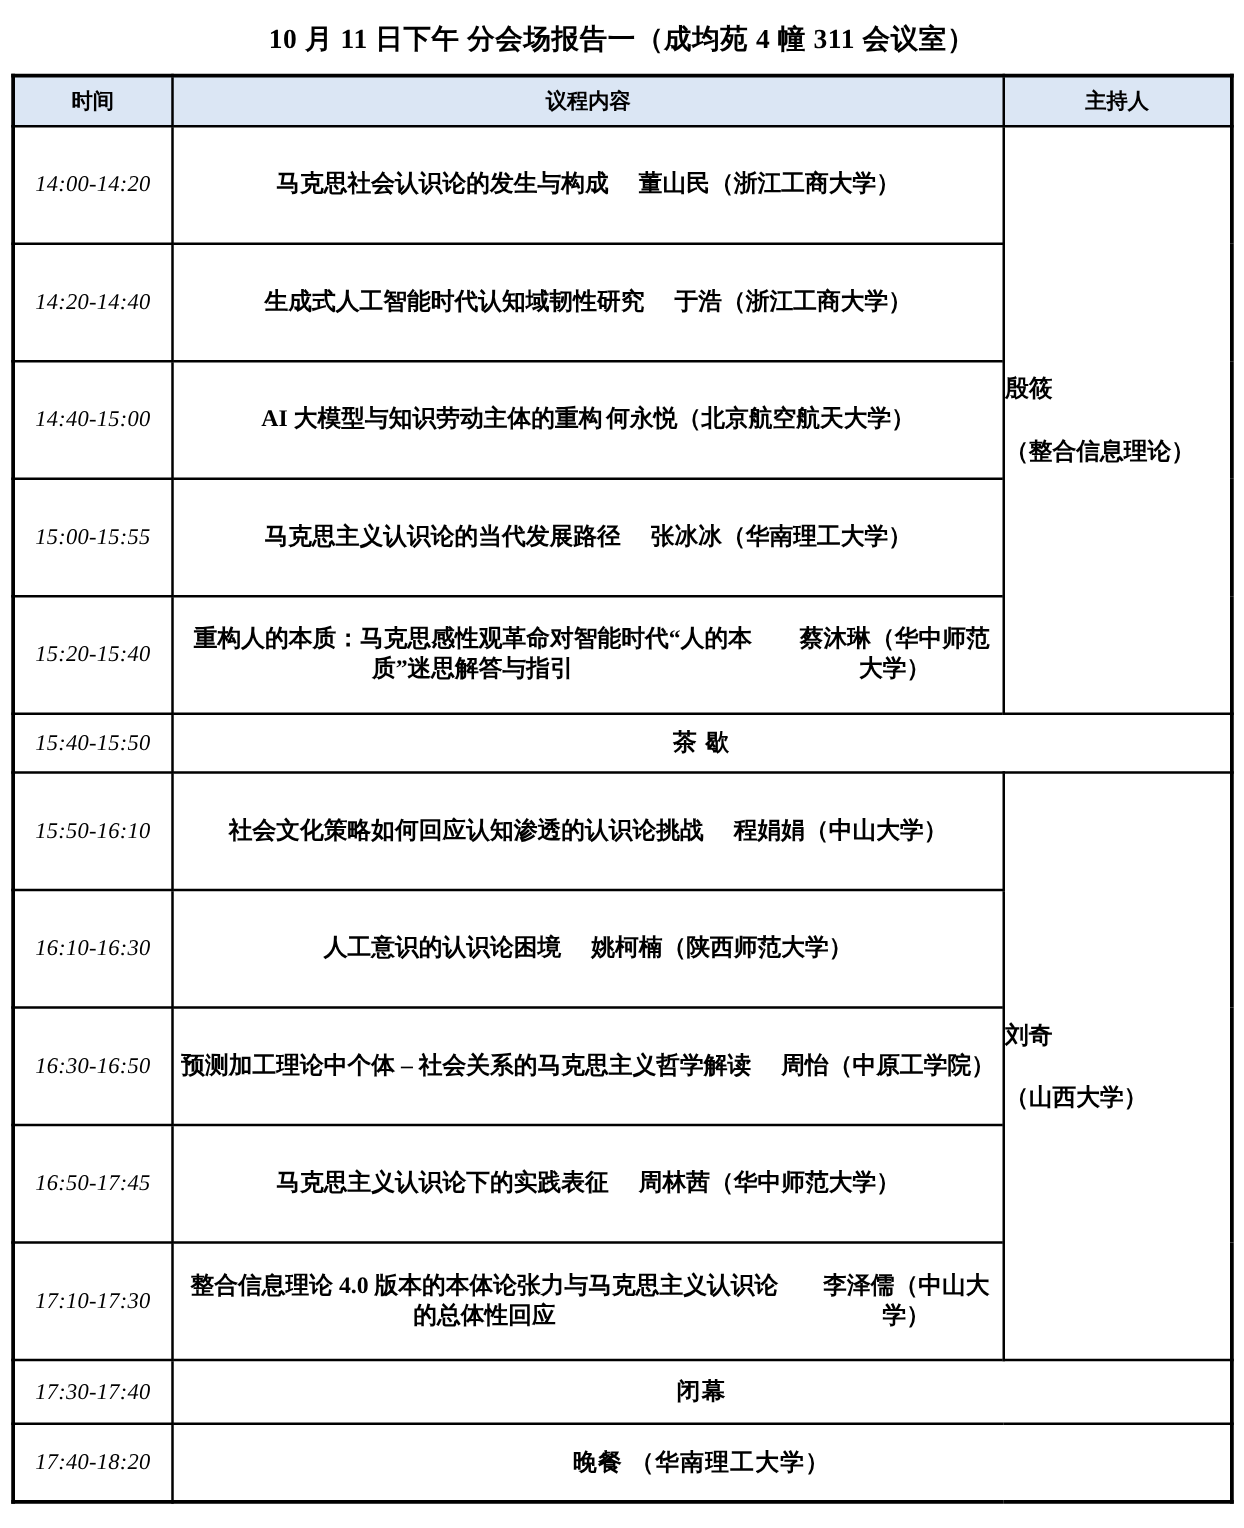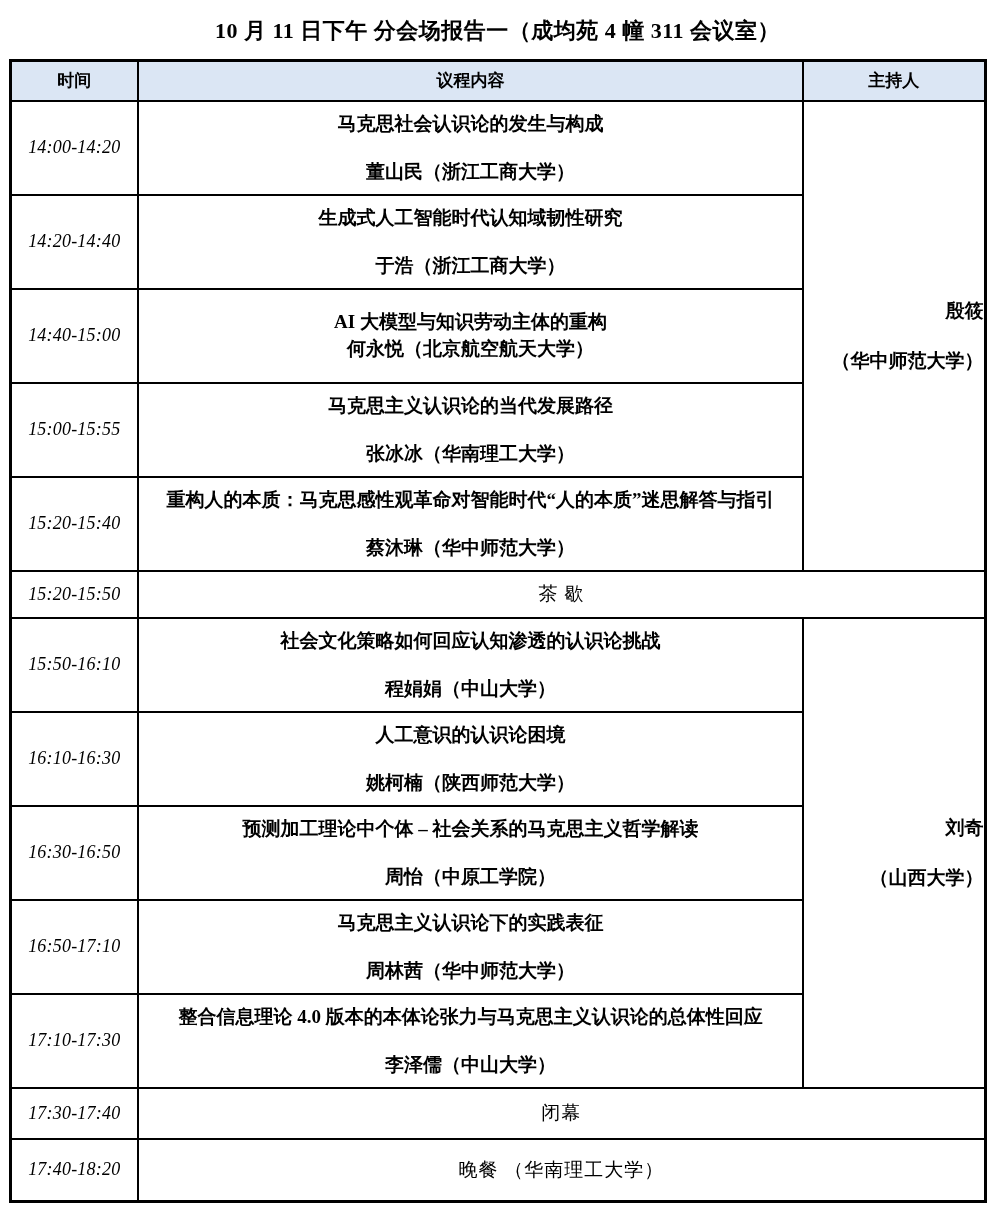--- a/index.html
+++ b/index.html
@@ -46,42 +46,42 @@
   tr.r-close  { height: 51px; }
   tr.r-dinner { height: 63px; }
   .time-cell {
     font-size: 18px;
     font-weight: normal;
     letter-spacing: 0.2px;
     font-style: italic;
   }
   .talk-lines {
     display: flex;
-    flex-direction: column;
+    flex-direction: row;
     justify-content: center;
     align-items: center;
     gap: 24px;
     font-size: 19px;
     font-weight: bold;
     line-height: 1.25;
     padding: 2px 6px;
   }
   .talk-lines.tight { gap: 3px; }
   .host-lines {
     display: flex;
     flex-direction: column;
     justify-content: center;
-    align-items: flex-end;
+    align-items: flex-start;
     gap: 24px;
     font-size: 19px;
     font-weight: bold;
   }
   .merged-label {
     font-size: 19px;
-    font-weight: normal;
+    font-weight: bold;
     letter-spacing: 1px;
   }
 </style>
 </head>
 <body>
 
 <div class="page">
   <h1 class="doc-title">10 月 11 日下午 分会场报告一（成均苑 4 幢 311 会议室）</h1>
 
   <table class="schedule">
@@ -103,21 +103,21 @@
         <td class="time-cell">14:00-14:20</td>
         <td>
           <div class="talk-lines">
             <span>马克思社会认识论的发生与构成</span>
             <span>董山民（浙江工商大学）</span>
           </div>
         </td>
         <td rowspan="5">
           <div class="host-lines">
             <span>殷筱</span>
-            <span>（华中师范大学）</span>
+            <span>（整合信息理论）</span>
           </div>
         </td>
       </tr>
 
       <tr class="r-talk">
         <td class="time-cell">14:20-14:40</td>
         <td>
           <div class="talk-lines">
             <span>生成式人工智能时代认知域韧性研究</span>
             <span>于浩（浙江工商大学）</span>
@@ -149,21 +149,21 @@
         <td class="time-cell">15:20-15:40</td>
         <td>
           <div class="talk-lines">
             <span>重构人的本质：马克思感性观革命对智能时代“人的本质”迷思解答与指引</span>
             <span>蔡沐琳（华中师范大学）</span>
           </div>
         </td>
       </tr>
 
       <tr class="r-tea">
-        <td class="time-cell">15:20-15:50</td>
+        <td class="time-cell">15:40-15:50</td>
         <td colspan="2" class="merged-label">茶 歇</td>
       </tr>
 
       <tr class="r-talk">
         <td class="time-cell">15:50-16:10</td>
         <td>
           <div class="talk-lines">
             <span>社会文化策略如何回应认知渗透的认识论挑战</span>
             <span>程娟娟（中山大学）</span>
           </div>
@@ -190,21 +190,21 @@
         <td class="time-cell">16:30-16:50</td>
         <td>
           <div class="talk-lines">
             <span>预测加工理论中个体 – 社会关系的马克思主义哲学解读</span>
             <span>周怡（中原工学院）</span>
           </div>
         </td>
       </tr>
 
       <tr class="r-talk">
-        <td class="time-cell">16:50-17:10</td>
+        <td class="time-cell">16:50-17:45</td>
         <td>
           <div class="talk-lines">
             <span>马克思主义认识论下的实践表征</span>
             <span>周林茜（华中师范大学）</span>
           </div>
         </td>
       </tr>
 
       <tr class="r-talk">
         <td class="time-cell">17:10-17:30</td>

